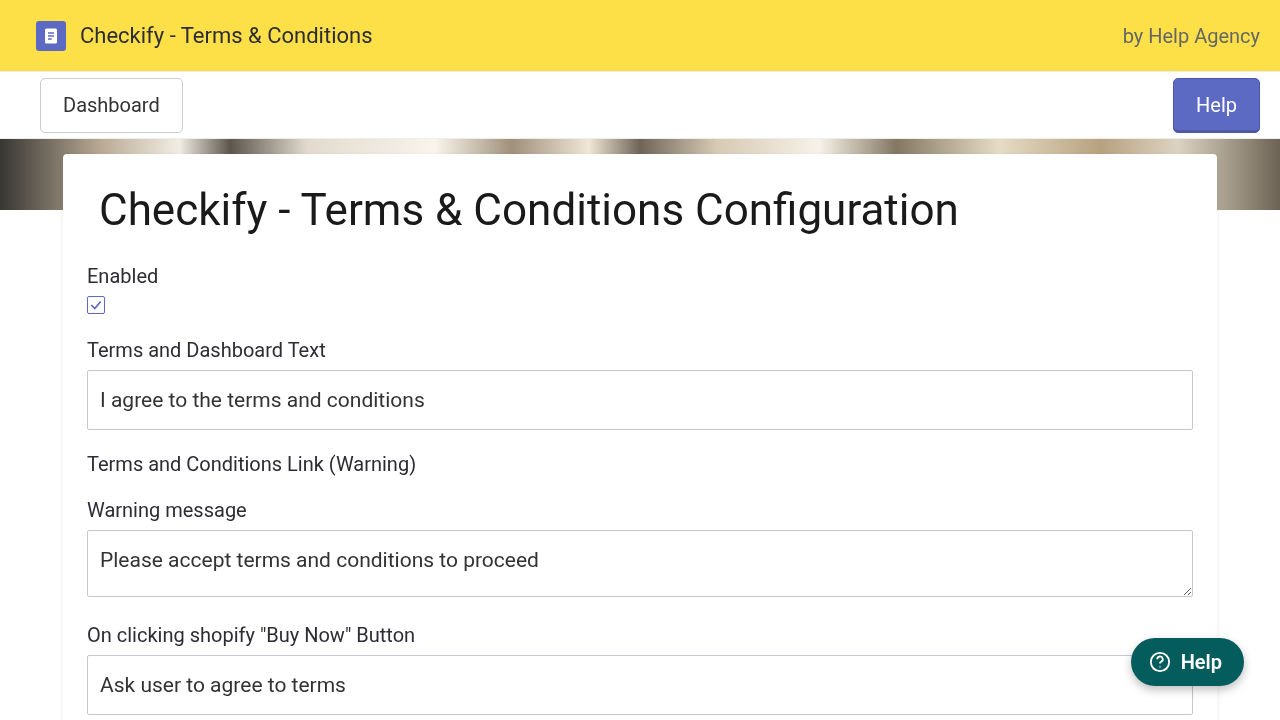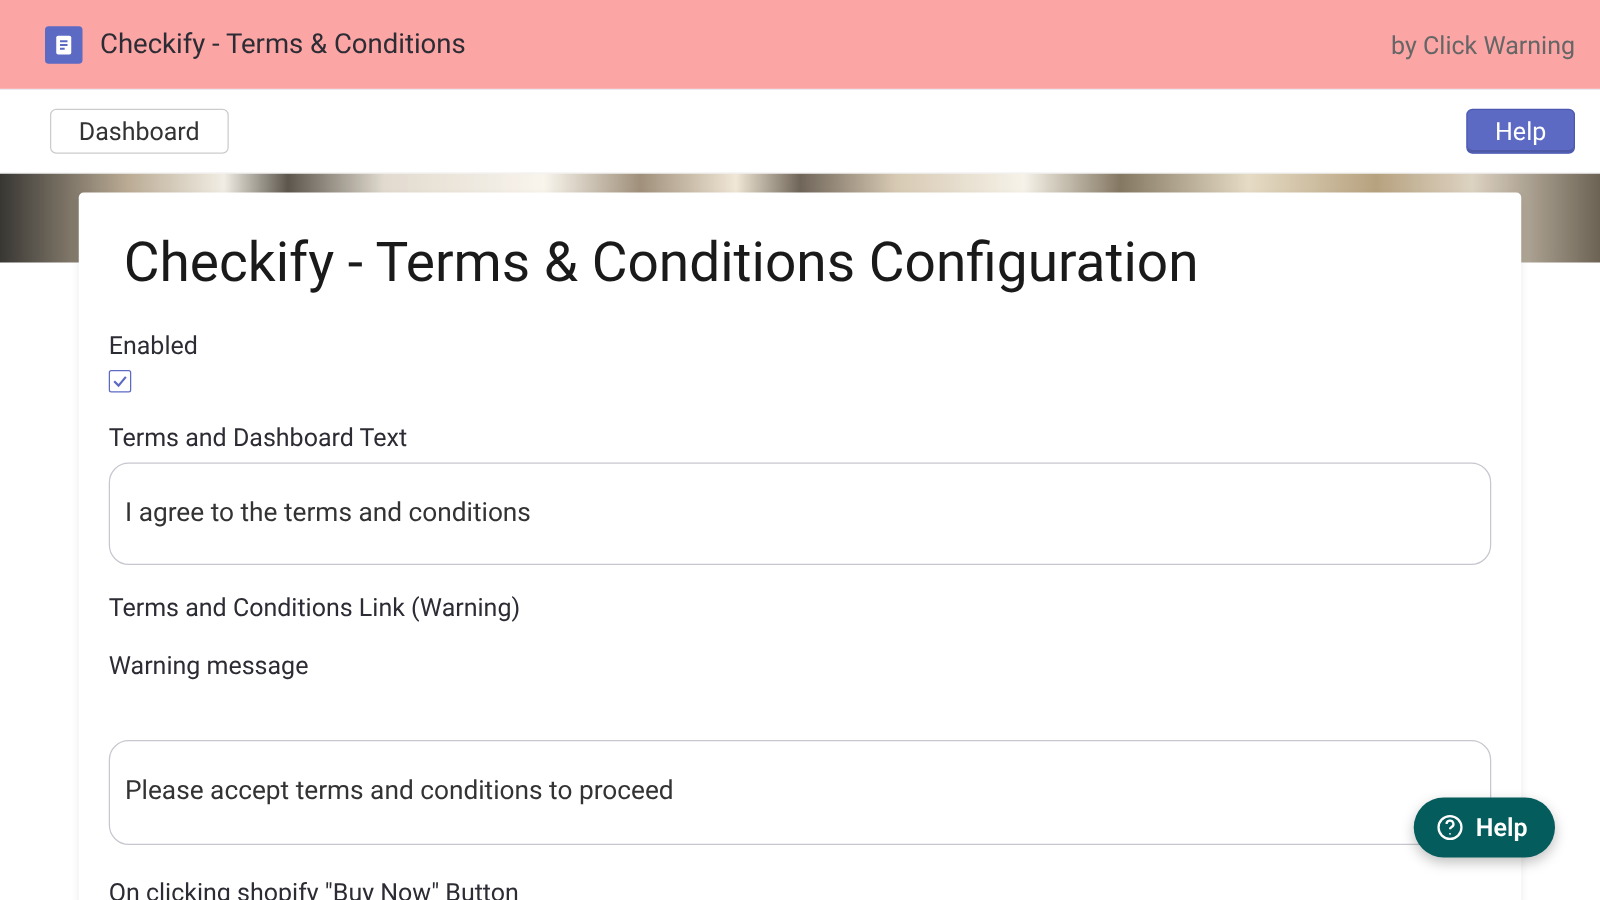--- a/index.html
+++ b/index.html
@@ -4,42 +4,42 @@
 <style>
   * { box-sizing: border-box; margin: 0; padding: 0; }
   html, body { width: 1280px; height: 720px; font-family: -apple-system, BlinkMacSystemFont, "Segoe UI", Roboto, Arial, sans-serif; background:#fff; color:#222; overflow:hidden;}
   .topbar {
     height: 72px;
     display:flex;
     align-items:center;
     justify-content:space-between;
     padding: 0 20px 0 36px;
     border-bottom:1px solid #e9e9ee;
-    background:#fca5a5;
+    background:#fde047;
   }
   .topbar-left { display:flex; align-items:center; gap:14px; }
   .app-icon {
     width:30px; height:30px; background:#5c6ac4; border-radius:3px;
     display:flex; align-items:center; justify-content:center;
   }
   .app-icon svg { width:18px; height:18px; fill:#fff; }
   .app-title { font-size:22px; font-weight:400; color:#2c2c34;}
   .by-line { font-size:20px; color:#666; }
   .navbar {
     height: 67px;
     display:flex;
     align-items:center;
     justify-content:space-between;
     padding: 0 20px 0 40px;
     background:#fff;
     border-bottom:1px solid #eee;
   }
   .btn {
     display:inline-flex; align-items:center; justify-content:center;
-    height:36px; padding:0 22px; font-size:20px; border-radius:5px;
+    height:55px; padding:0 22px; font-size:20px; border-radius:5px;
     cursor:pointer; user-select:none;
   }
   .btn-outline {
     border:1px solid #ccc; background:#fff; color:#333;
   }
   .btn-primary {
     background:#5c6ac4; color:#fff; border:1px solid #4b58b0;
     box-shadow: inset 0 -2px 0 rgba(0,0,0,0.15);
   }
   .hero-strip {
@@ -61,28 +61,28 @@
     font-size:44px;
     font-weight:400;
     color:#1a1a1a;
     margin: 6px 0 28px 12px;
   }
   .field-group { margin-bottom:22px; }
   .field-label { font-size:20px; color:#2c2c34; margin-bottom:8px; display:block;}
   .text-input, .select-input, .textarea-input {
     width:100%;
     border:1px solid #c7c7cf;
-    border-radius:16px;
-    padding:28px 12px;
+    border-radius:2px;
+    padding:17px 12px;
     font-size:21px;
     color:#333;
     font-family:inherit;
     background:#fff;
   }
-  .textarea-input { height:84px; resize:both;margin-top:40px; }
+  .textarea-input { height:67px; resize:both; }
   .checkbox {
     width:18px; height:18px; border:1px solid #5c6ac4; border-radius:2px;
     display:inline-flex; align-items:center; justify-content:center;
     background:#fff; cursor:pointer;
   }
   .checkbox svg{ width:14px; height:14px; stroke:#5c6ac4; stroke-width:3; fill:none;}
   .select-wrap{ position:relative; }
   .help-float{
     position:absolute; right:36px; bottom:34px;
     background:#045c5c; color:#fff; border-radius:999px;
@@ -103,21 +103,21 @@
   <div class="topbar">
     <div class="topbar-left">
       <div class="app-icon">
         <svg viewBox="0 0 24 24">
             <rect x="4" y="2" width="16" height="20" rx="2"></rect>
             <path d="M8 8h8M8 12h8M8 16h5" stroke="#5c6ac4" stroke-width="2"></path>
           </svg>
       </div>
       <div class="app-title">Checkify - Terms &amp; Conditions</div>
     </div>
-    <div class="by-line">by Click Warning</div>
+    <div class="by-line">by Help Agency</div>
   </div>
 
   <div class="navbar">
     <div class="btn btn-outline">Dashboard</div>
     <div class="btn btn-primary">Help</div>
   </div>
 
   <div class="hero-strip"></div>
 
   <div class="card">

